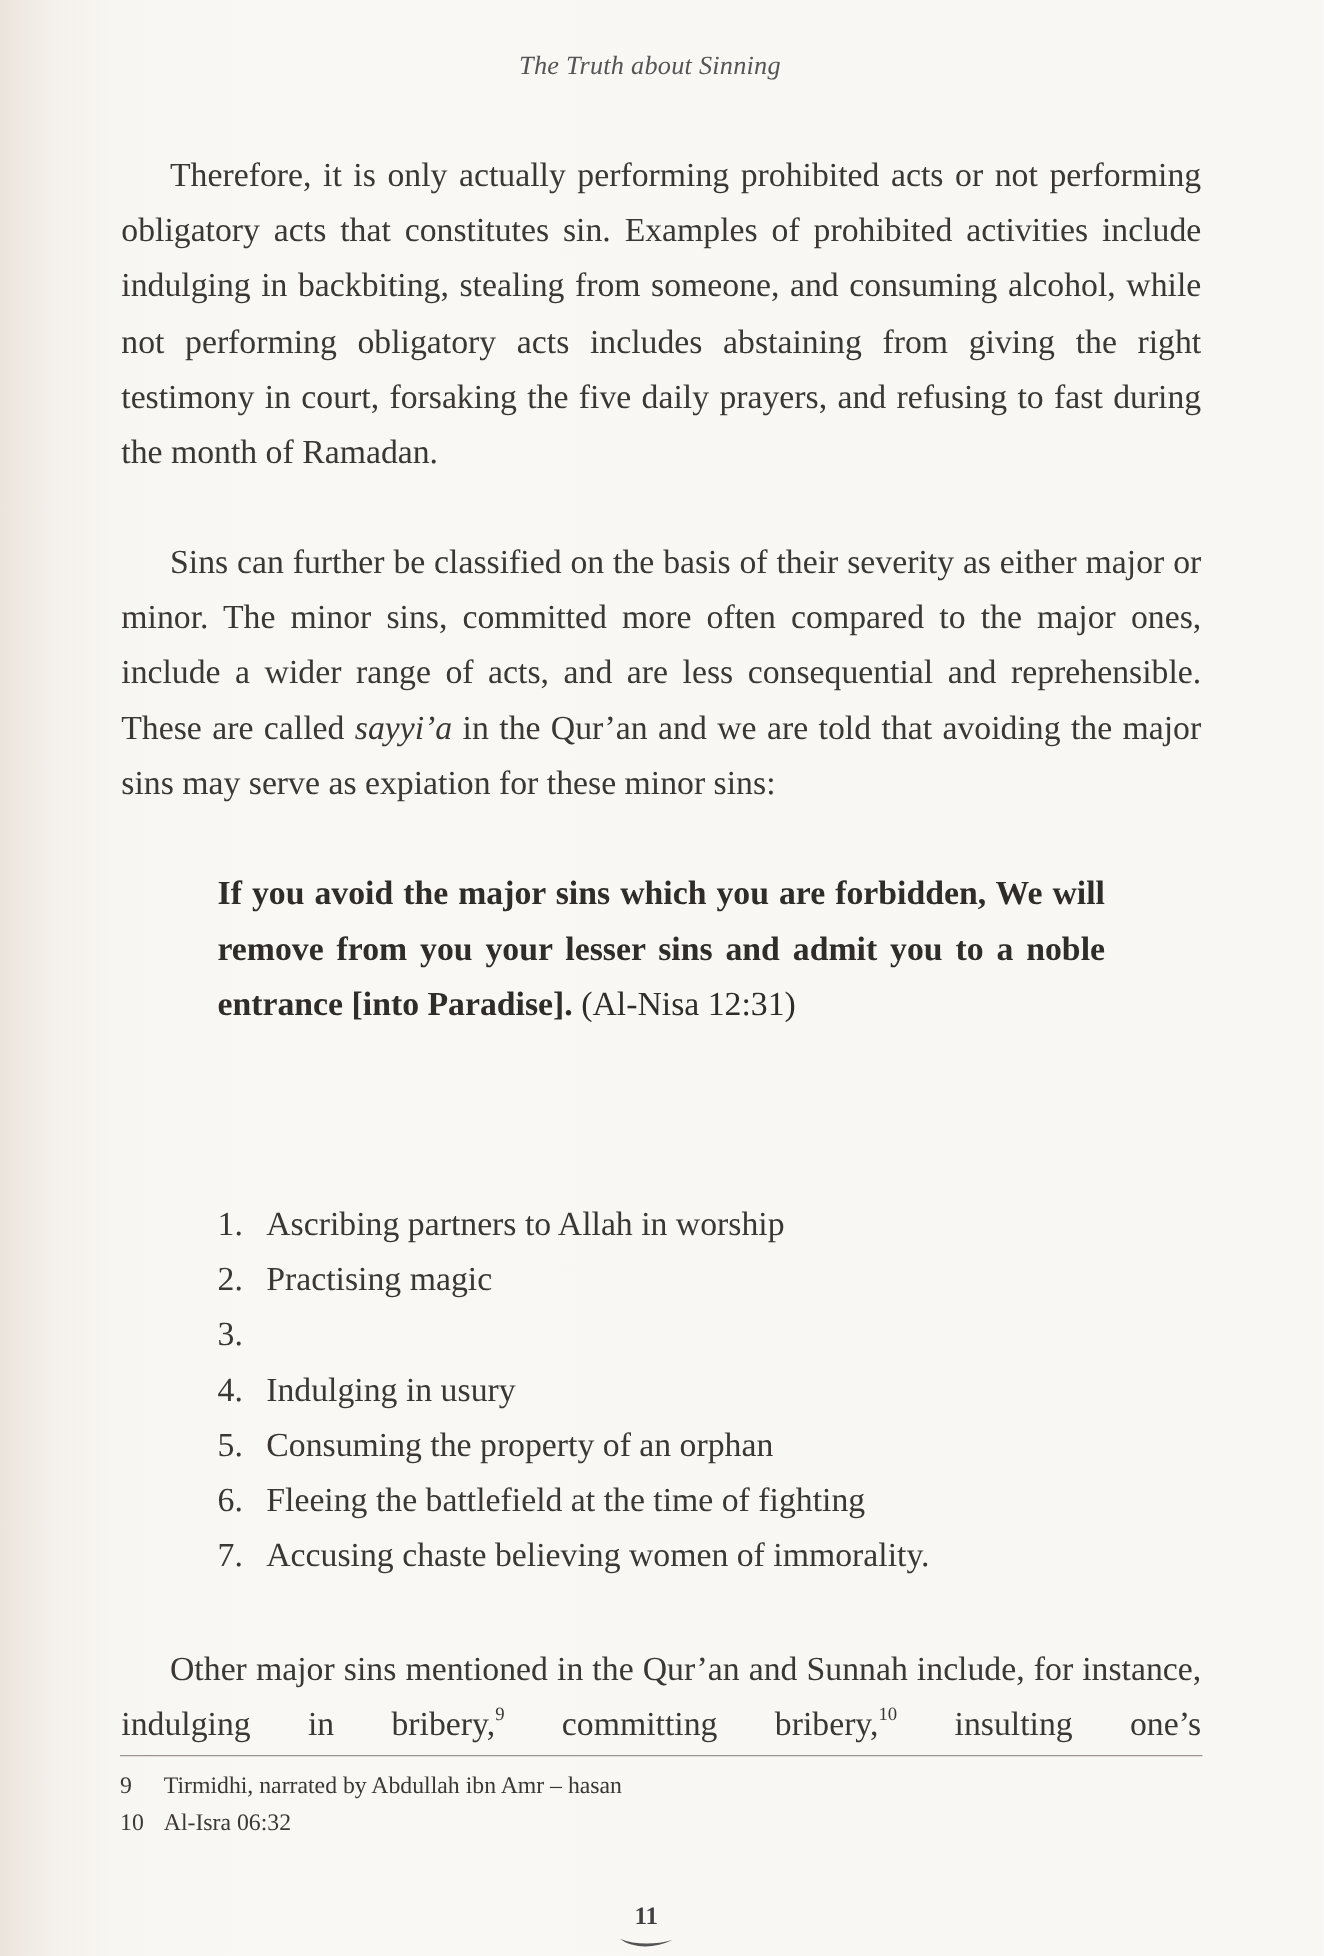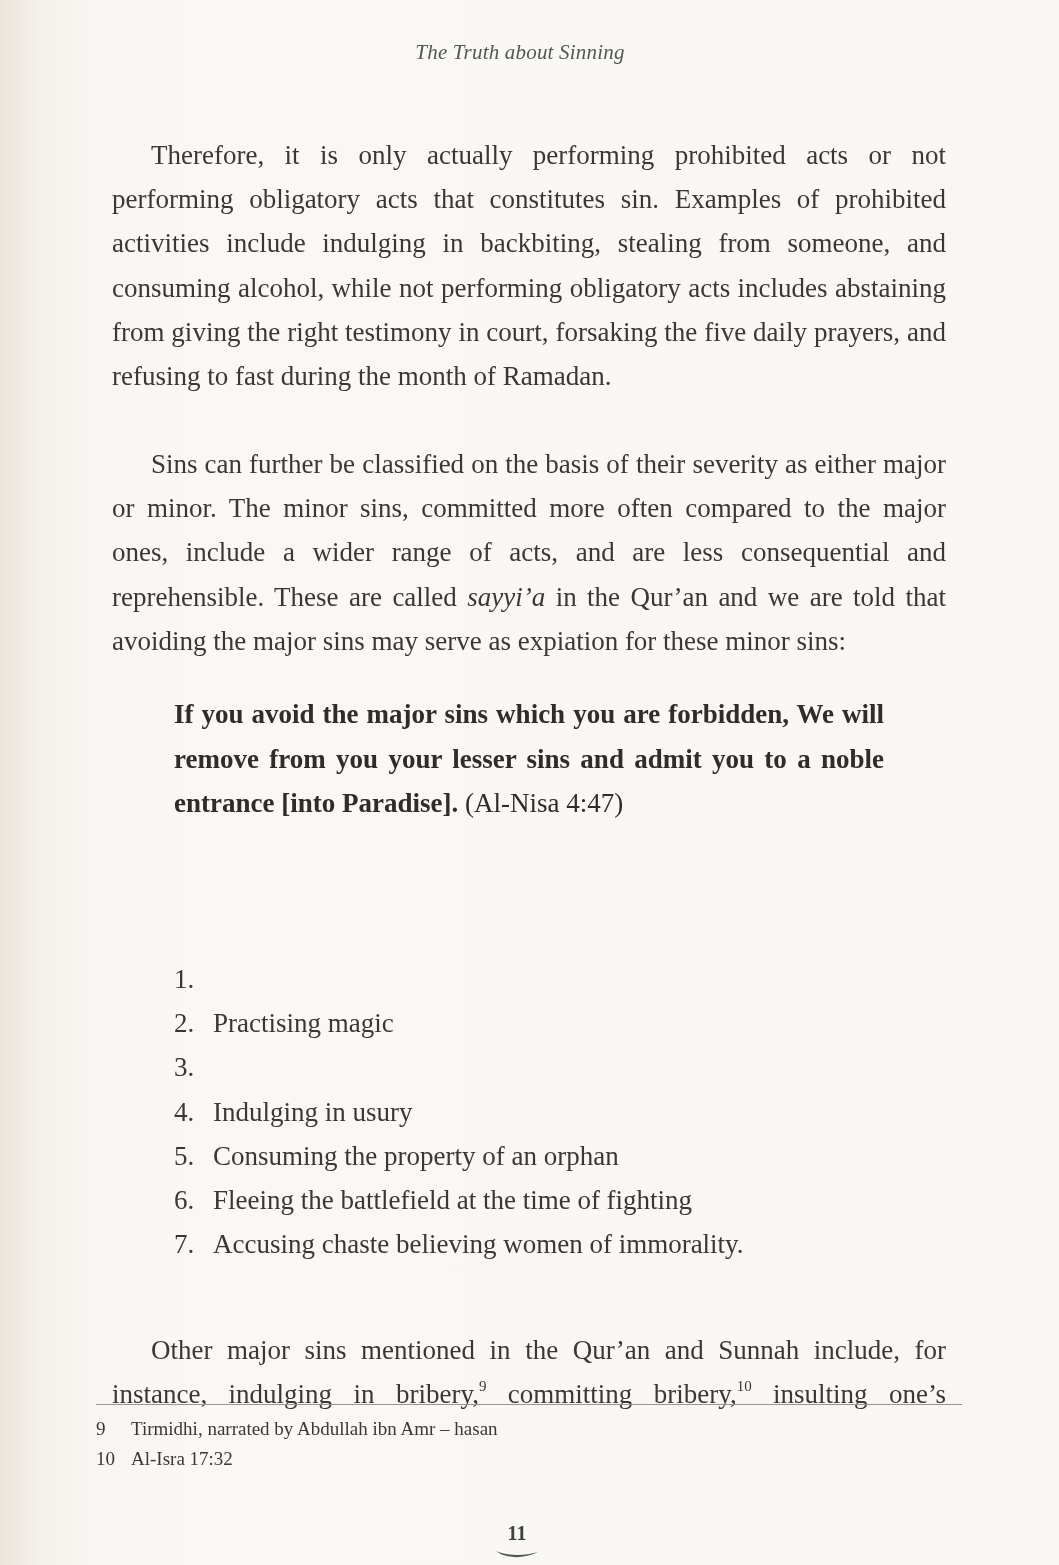--- a/index.html
+++ b/index.html
@@ -13,21 +13,21 @@
   .page { position: absolute; left: 0; top: 0; width: 1059px; height: 1227px; }
   .running-head {
     position: absolute; top: 40px; left: 0; width: 1040px; text-align: center;
     font-style: italic; font-size: 21px; color: #555; letter-spacing: 0.2px;
   }
   .body-text {
     position: absolute; left: 96px; width: 866px;
     font-size: 27px; line-height: 44.2px; text-align: justify;
     text-align-last: left; color: #3b3735;
   }
-  .para { margin: 16px; text-indent: 39px; }
+  .para { margin: 1px; text-indent: 39px; }
   .p1 { top: 117px; }
   .p2 { top: 426px; }
   .quote {
     position: absolute; left: 174px; width: 710px; top: 692px;
     font-size: 27px; line-height: 44.5px; font-weight: bold; color: #2f2c2a;
     text-align: justify; text-align-last: left;
   }
   .quote .ref { font-weight: normal; }
   .p3 { top: 868px; }
   .sins-list { position: absolute; left: 174px; top: 957px; margin: 0; padding: 0; list-style: none; font-size: 27px; line-height: 44.2px; color: #3b3735; }
@@ -50,26 +50,27 @@
   <div class="running-head">The Truth about Sinning</div>
 
   <div class="body-text p1">
     <p class="para">Therefore, it is only actually performing prohibited acts or not performing obligatory acts that constitutes sin. Examples of prohibited activities include indulging in backbiting, stealing from someone, and consuming alcohol, while not performing obligatory acts includes abstaining from giving the right testimony in court, forsaking the five daily prayers, and refusing to fast during the month of Ramadan.</p>
   </div>
 
   <div class="body-text p2">
     <p class="para"><span>Sins can further be classified on the basis of their severity as either major or minor. The minor sins, committed more often compared to the major ones, include a wider range of acts, and are less consequential and reprehensible. These are called </span><em>sayyi’a</em><span> in the Qur’an and we are told that avoiding the major sins may serve as expiation for these minor sins:</span></p>
   </div>
 
-  <div class="quote"><span>If you avoid the major sins which you are forbidden, We will remove from you your lesser sins and admit you to a noble entrance [into Paradise].</span><span class="ref"> (Al-Nisa 4:47)</span></div>
+  <div class="quote"><span>If you avoid the major sins which you are forbidden, We will remove from you your lesser sins and admit you to a noble entrance [into Paradise].</span><span class="ref"> (Al-Nisa 12:31)</span></div>
 
 
   <ol class="sins-list">
     <li>
         <span class="num">1.</span>
+        <span>Ascribing partners to Allah in worship</span>
       </li>
     <li>
         <span class="num">2.</span>
         <span>Practising magic</span>
       </li>
     <li>
         <span class="num">3.</span>
       </li>
     <li>
         <span class="num">4.</span>
@@ -95,21 +96,21 @@
 
   <div class="footnote-rule"></div>
 
   <div class="footnotes">
     <div class="footnote">
         <span class="fn-num">9</span>
         <span>Tirmidhi, narrated by Abdullah ibn Amr – hasan</span>
       </div>
     <div class="footnote">
         <span class="fn-num">10</span>
-        <span>Al-Isra 17:32</span>
+        <span>Al-Isra 06:32</span>
       </div>
   </div>
 
   <div class="page-number">11</div>
   <svg class="page-ornament" width="46" height="12" viewBox="0 0 46 12">
     <path d="M2 3 C 12 11, 30 11, 44 4 C 30 8, 14 8, 2 3 Z" fill="#555"></path>
   </svg>
 </div>
 
 </body></html>

